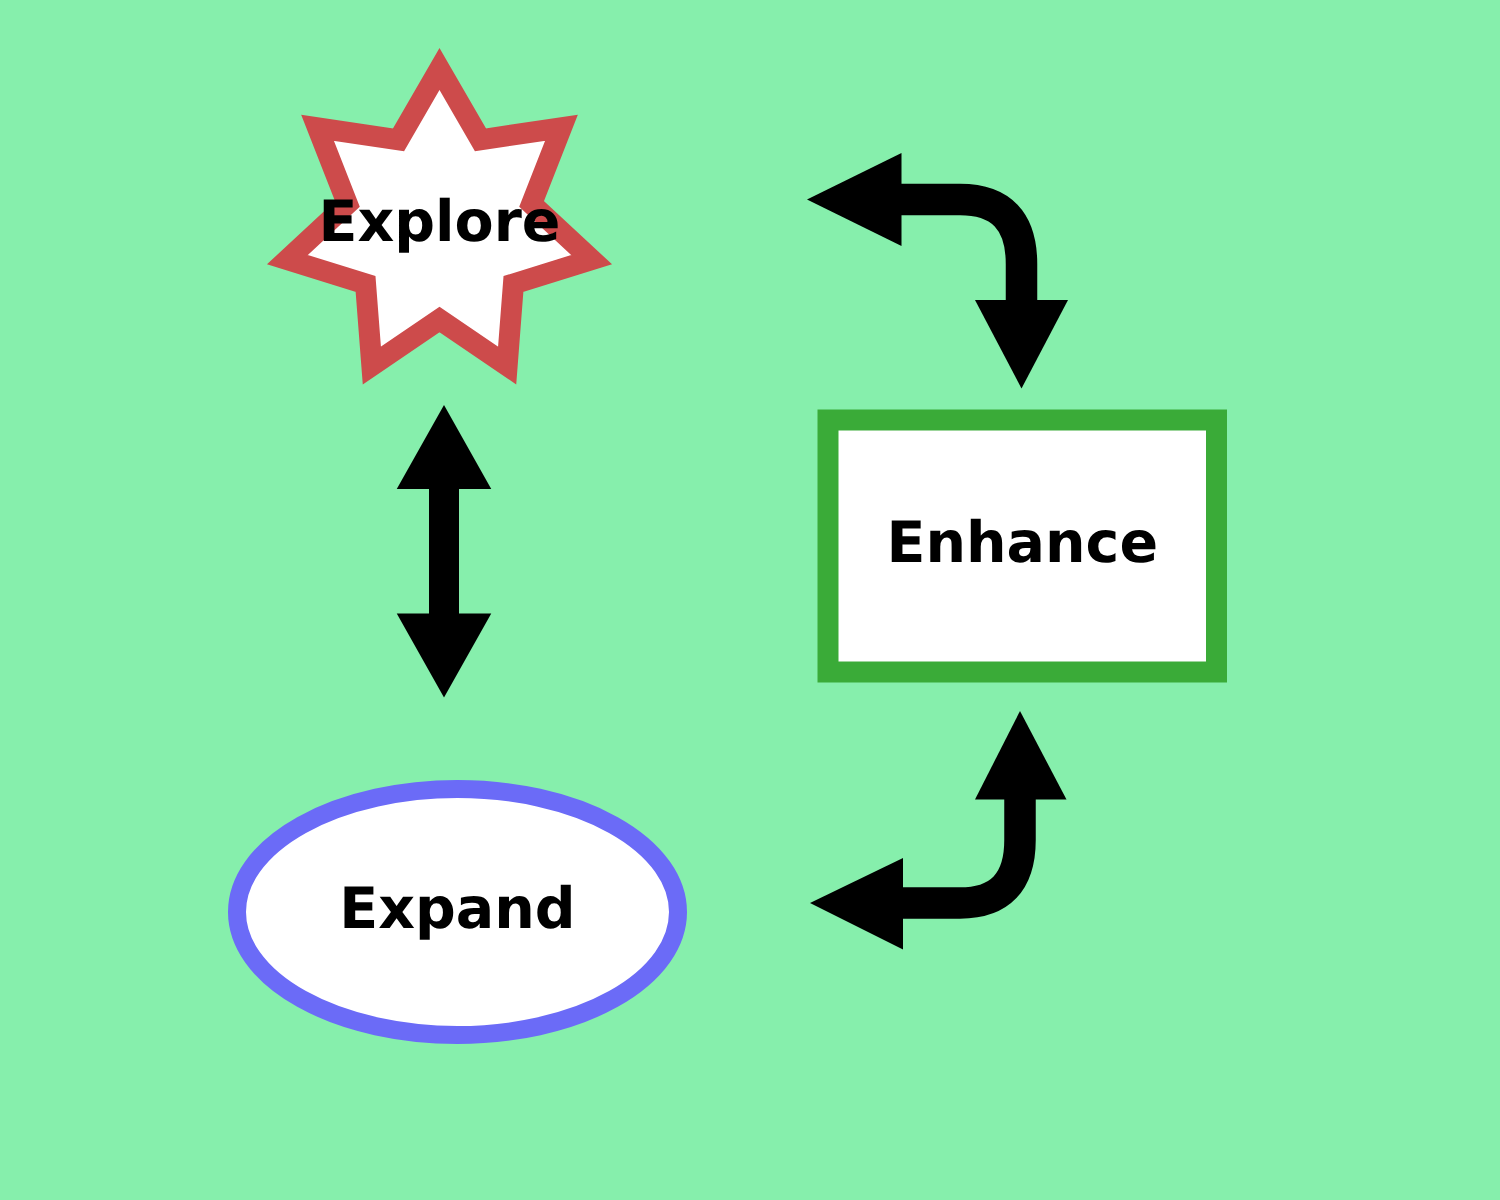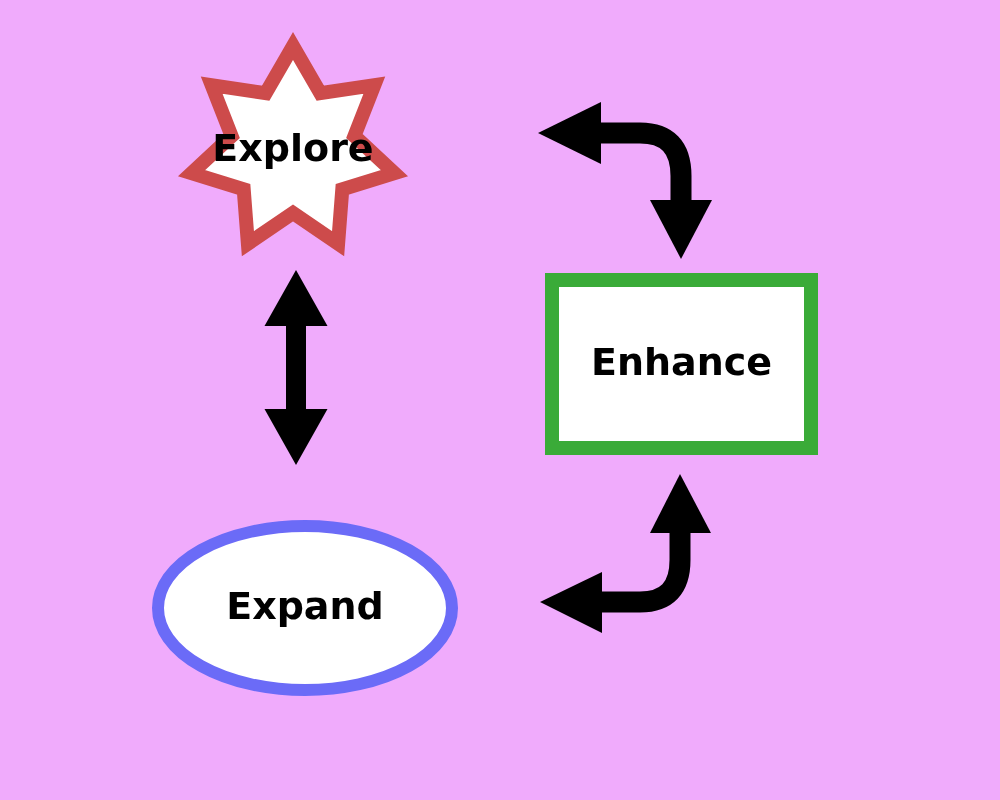--- a/index.html
+++ b/index.html
@@ -8,21 +8,21 @@
     padding: 0;
     background: #ffffff;
   }
   body {
     font-family: "DejaVu Sans", "Liberation Sans", sans-serif;
   }
   #canvas {
     position: relative;
     width: 1000px;
     height: 800px;
-    background: #f0abfc;
+    background: #86efac;
     overflow: hidden;
     text-align: center;
   }
   #diagram-svg {
     position: absolute;
     left: 0;
     top: 0;
     width: 1000px;
     height: 800px;
     display: block;

